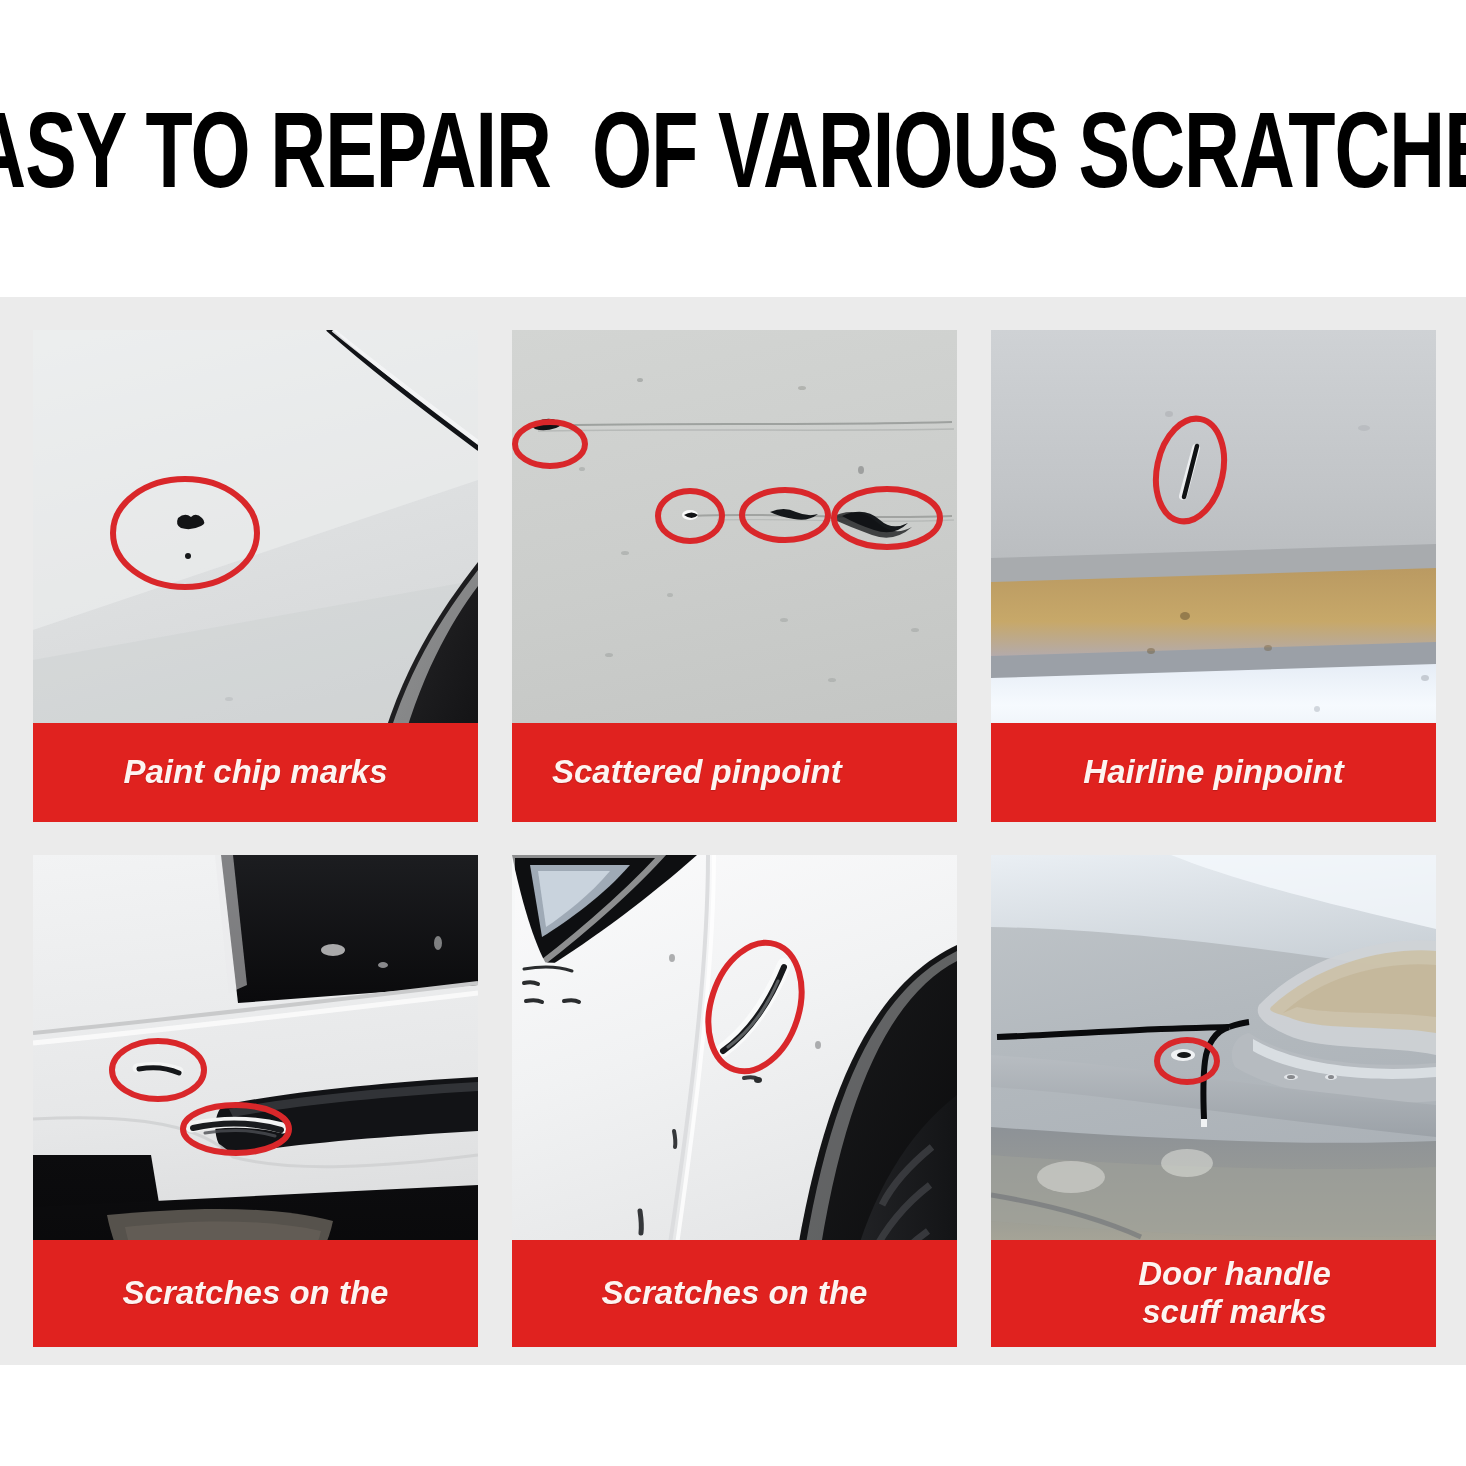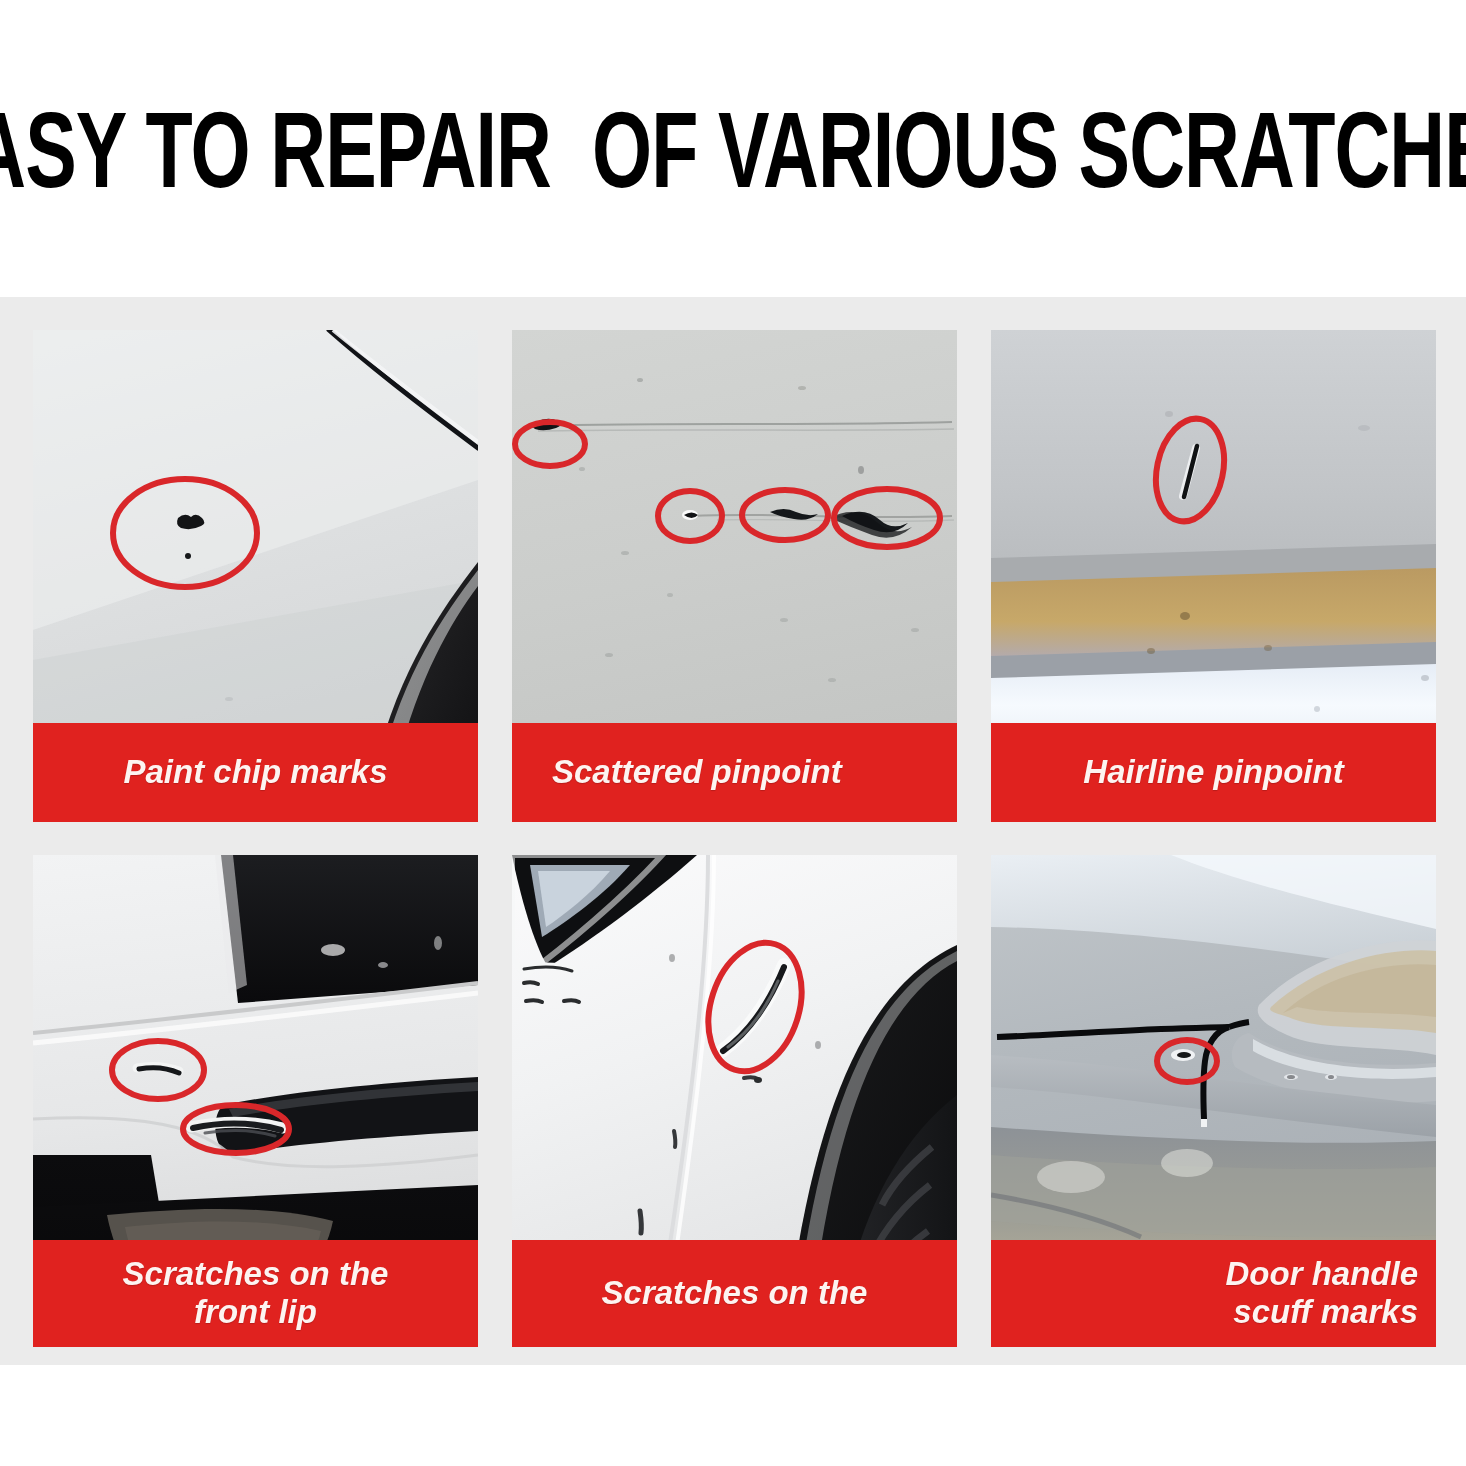--- a/index.html
+++ b/index.html
@@ -92,21 +92,21 @@
     padding: 12px 18px 14px 18px;
     text-shadow: 0 1px 1px rgba(0,0,0,0.18);
     display: flex;
     flex-direction: column;
     justify-content: center;
   }
   .caption.h1 { height: 99px; }
   .caption.h2 { height: 107px; }
   .cap-center { text-align: center; }
   .cap-left   { text-align: left; padding-left: 40px; }
-  .cap-right  { text-align: right; padding-left: 60px; }
+  .cap-right  { text-align: center; padding-left: 60px; }
 
   
   .photo svg { display: block; width: 100%; height: 100%; }
 </style>
 </head>
 <body>
 
 <div class="title-wrap">
   <div class="title">EASY TO REPAIR  OF VARIOUS SCRATCHES</div>
 </div>
@@ -307,21 +307,20 @@
         <path d="M158 272 q48 -10 92 1" stroke="#f3f4f4" stroke-width="11" fill="none" stroke-linecap="round"></path>
         <path d="M160 273 q46 -10 88 2" stroke="#1a1c1f" stroke-width="6" fill="none" stroke-linecap="round"></path>
         <path d="M172 278 q40 -6 70 3" stroke="#4b4e52" stroke-width="3" fill="none" stroke-linecap="round" opacity="0.8"></path>
 
         <ellipse cx="125" cy="215" rx="46" ry="29" fill="none" stroke="#d9272a" stroke-width="6"></ellipse>
         <ellipse cx="203" cy="274" rx="53" ry="24" fill="none" stroke="#d9272a" stroke-width="6"></ellipse>
       </svg>
     </div>
     <div class="caption cap-center h2">
       <span>Scratches on the</span>
-      <span>front lip</span>
     </div>
   </div>
 
   <div class="card">
     <div class="photo">
       <svg viewBox="0 0 445 492" preserveAspectRatio="none">
         <defs>
           <linearGradient id="g5body" x1="0" y1="0" x2="0.3" y2="1">
             <stop offset="0%" stop-color="#fbfbfc"></stop>
             <stop offset="45%" stop-color="#f1f2f3"></stop>

